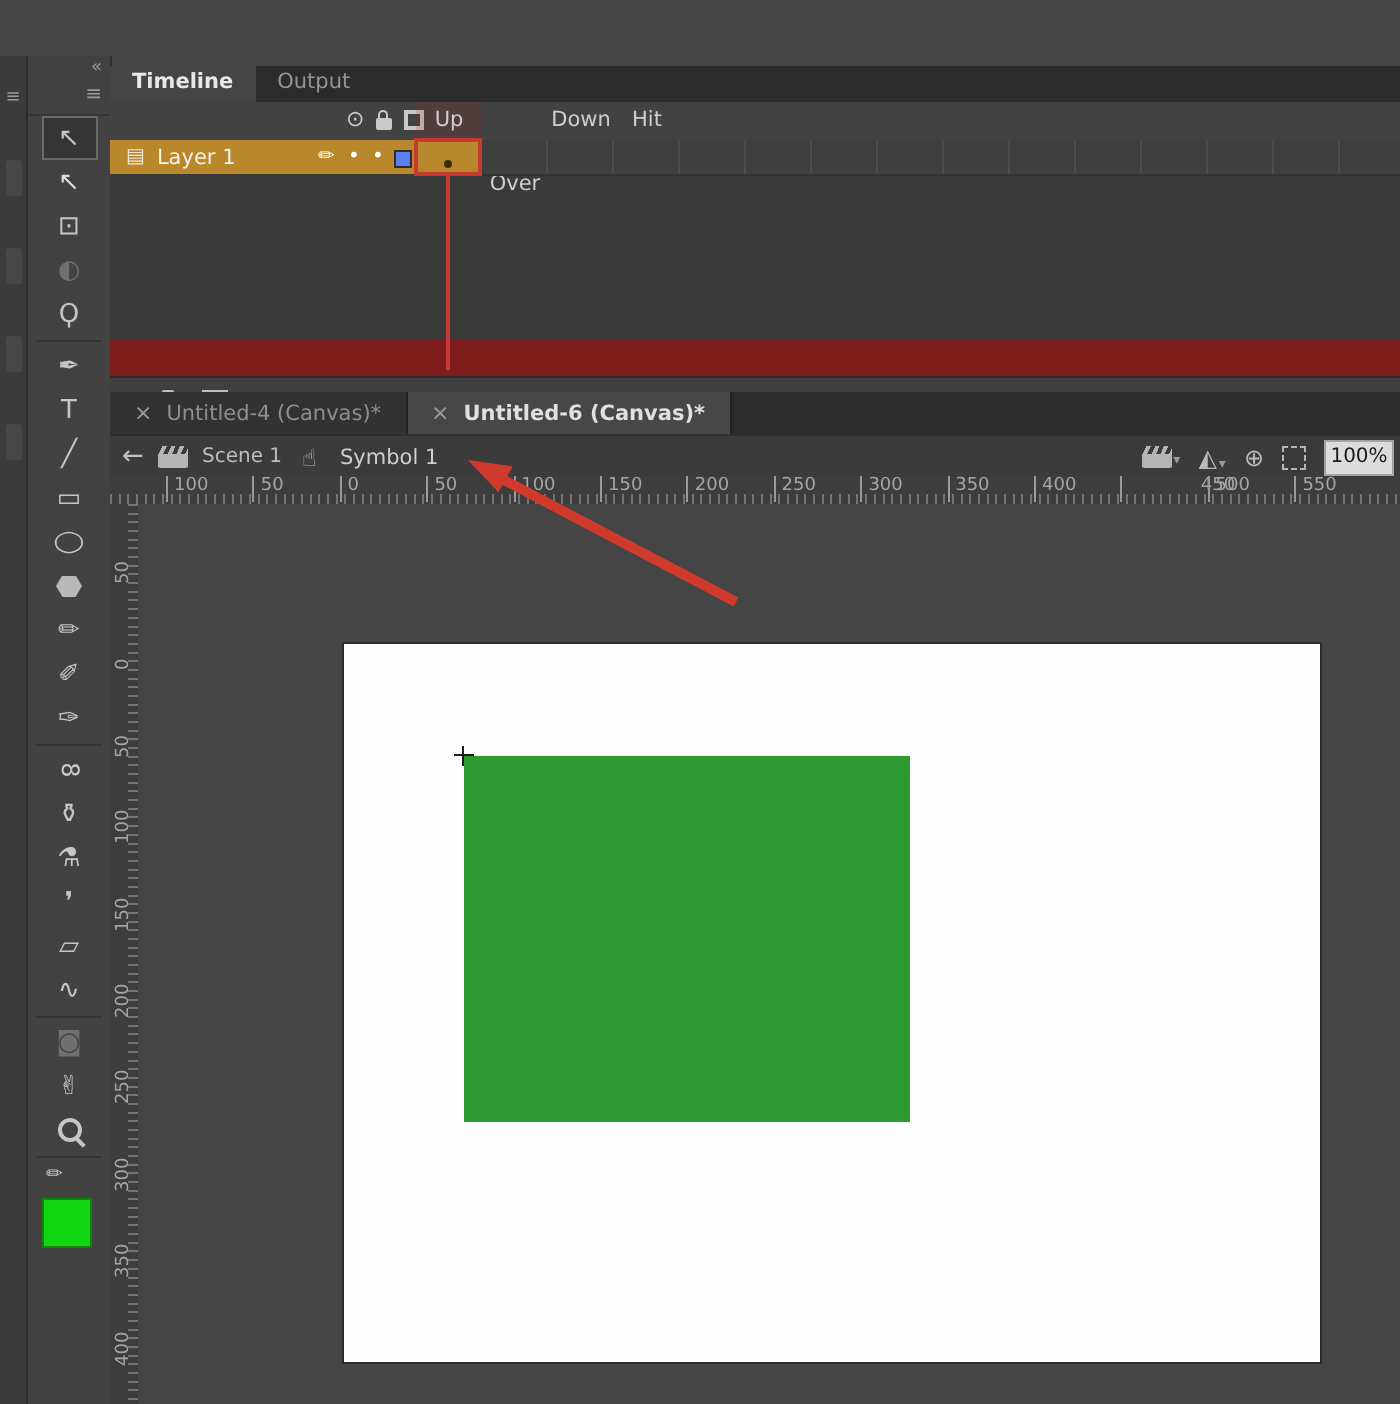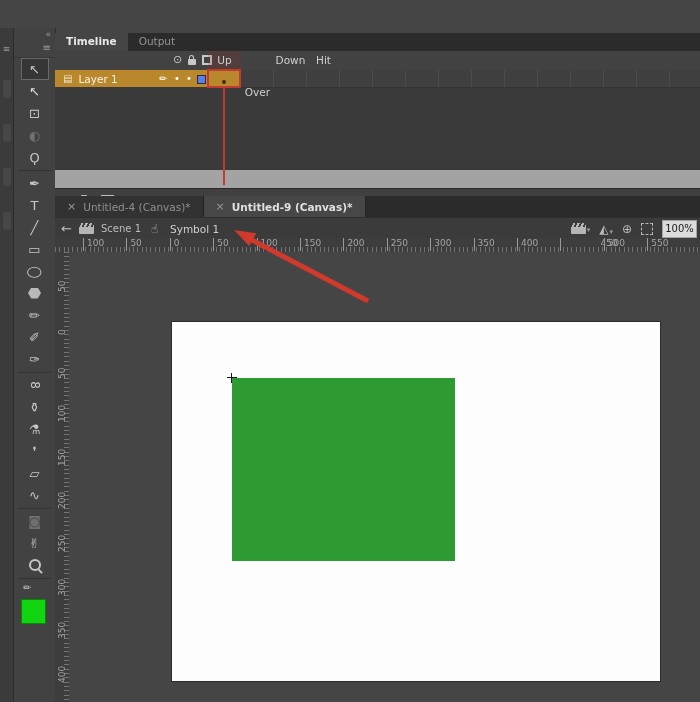--- a/index.html
+++ b/index.html
@@ -27,21 +27,21 @@
   .tool.hex .glyph{width:13px;height:11px;background:#b9b9b9;clip-path:polygon(25% 0,75% 0,100% 50%,75% 100%,25% 100%,0 50%);}
   .tool.rot90 .glyph{transform:rotate(90deg);font-size:12px;color:#cccccc;}
   .tool.mag .glyph{width:8px;height:8px;border:2px solid #c6c6c6;border-radius:50%;position:relative;}
   .tool.mag .glyph::after{content:"";position:absolute;right:-4px;bottom:-3px;width:6px;height:2px;background:#c6c6c6;transform:rotate(45deg);}
   .tool.sep{height:4px;background:linear-gradient(#333,#333) center/80% 1px no-repeat;}
   .tool.small{height:15px;justify-content:flex-start;padding-left:9px;font-size:10px;}
   .tool.swatch{height:28px;justify-content:flex-start;padding-left:7px;margin-top:2px;}
   .tool.swatch .glyph{width:23px;height:23px;background:#12d512;border:1px solid #0b860b;}
 
   
-  .timeline{left:55px;top:33px;width:645px;height:163px;background:#a3a3a3;}
+  .timeline{left:55px;top:33px;width:645px;height:163px;background:#7f1d1d;}
   .tl-tabs{height:18px;background:#2b2b2b;display:flex;align-items:stretch;}
   .tl-tab{padding:2px 11px 0;font-size:10.5px;color:#949494;}
   .tl-tab.active{background:#454545;color:#e8e8e8;font-weight:bold;}
   .tl-body{position:relative;height:119px;background:#3a3a3a;}
   .tl-header{position:absolute;left:0;top:0;width:100%;height:19px;background:#424242;border-bottom:1px solid #333;}
   .hdr-icons{position:absolute;left:118px;top:3px;display:flex;gap:6px;align-items:center;}
   .ic-eye{font-size:11px;color:#c9c9c9;line-height:1;}
   .ic-lock{width:8px;height:6px;background:#c9c9c9;border-radius:1px;position:relative;margin-top:4px;display:inline-block;}
   .ic-lock::before{content:"";position:absolute;left:1px;top:-4px;width:3px;height:3px;border:1.5px solid #c9c9c9;border-bottom:none;border-radius:3px 3px 0 0;}
   .ic-outline{width:6px;height:6px;border:2px solid #c9c9c9;display:inline-block;}
@@ -332,21 +332,21 @@
   </div>
 
   <div class="abs doc-tabs">
 
   <div class="doc-tab">
         <span class="close">×</span>
         <span>Untitled-4 (Canvas)*</span>
       </div>
       <div class="doc-tab active">
         <span class="close">×</span>
-        <span>Untitled-9 (Canvas)*</span>
+        <span>Untitled-6 (Canvas)*</span>
       </div>
     </div>
 
   <div class="abs edit-bar">
     <div class="eb eb-back">←</div>
     <div class="eb eb-sceneicon">
         <span class="ic-clapper"></span>
       </div>
     <div class="eb eb-scene">Scene 1</div>
     <div class="eb eb-symicon">☝</div>

